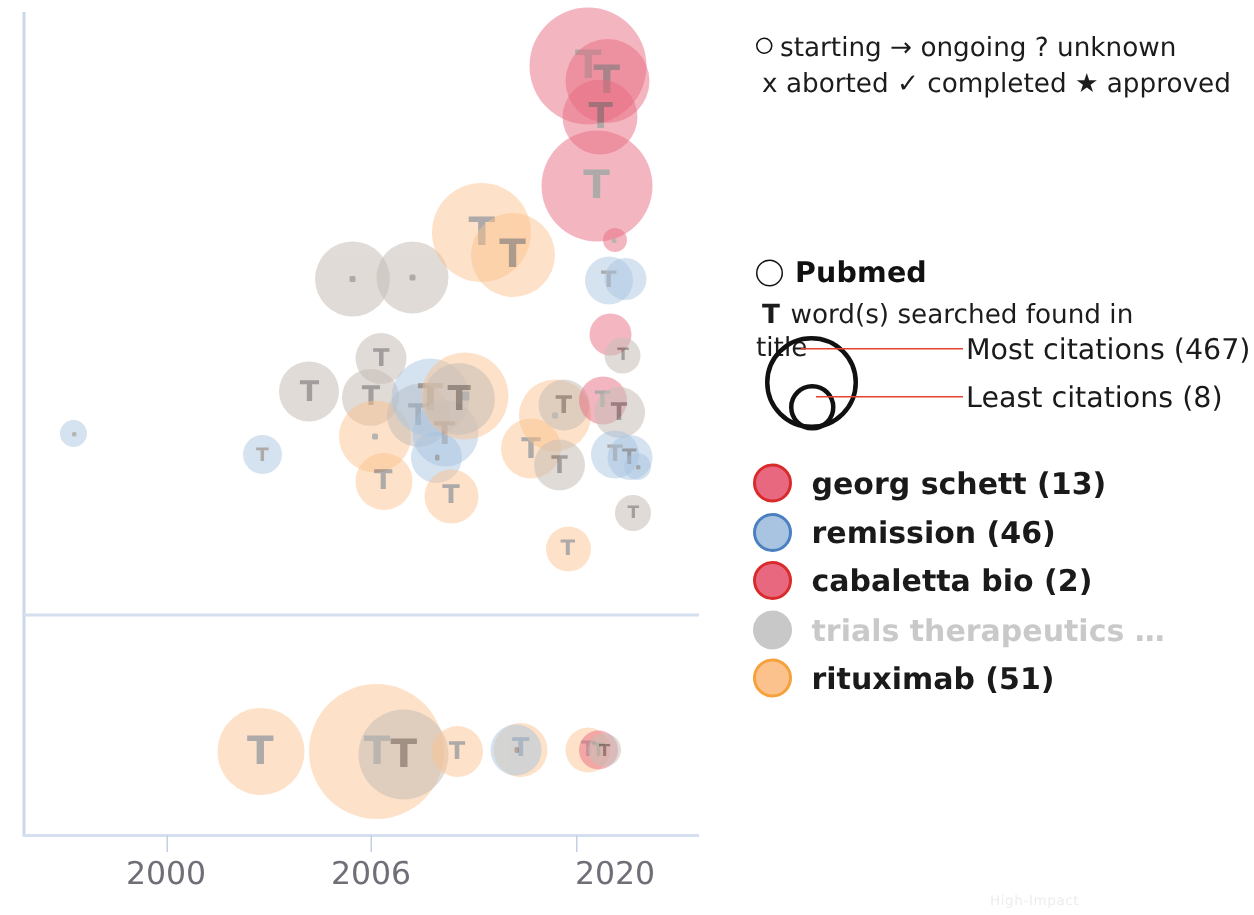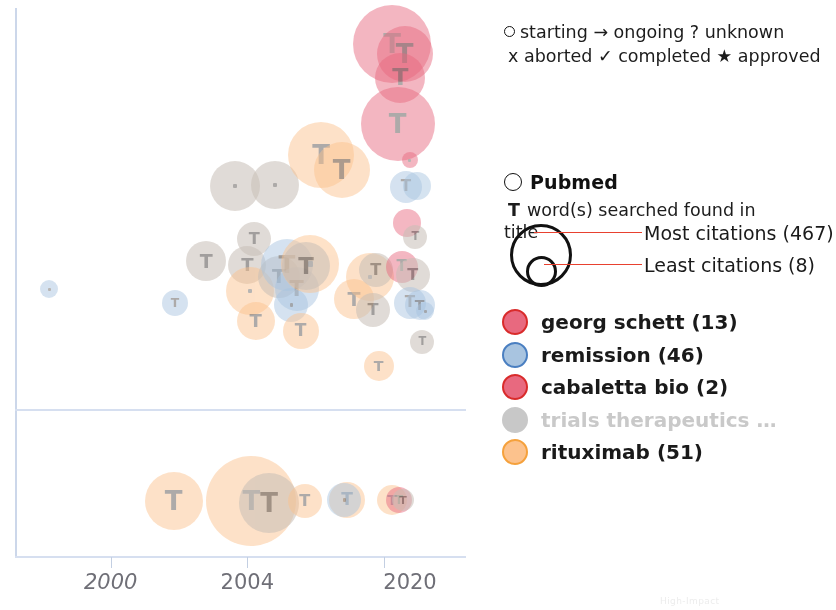--- a/index.html
+++ b/index.html
@@ -197,23 +197,23 @@
         </div>
         <div class="bub" title="cabaletta bio" style="left: 399.033px; top: 500px; width: 26px; height: 26px; background: rgb(232, 105, 127); opacity: 0.48;">
           <span class="glyph" style="font-size: 12.35px;">T</span>
         </div>
         <div class="bub" title="kyverna therapeutics" style="left: 403.133px; top: 500px; width: 22px; height: 22px; background: rgb(200, 191, 183); opacity: 0.55;">
           <span class="glyph" style="font-size: 11px;">T</span>
         </div>
       </div>
     <div id="xticks">
         <div class="tick" style="left: 110.667px;"></div>
-        <div class="ticklabel" style="left: 110.667px; font-style: italic;">2000</div>
+        <div class="ticklabel" style="left: 110.667px;">2000</div>
         <div class="tick" style="left: 247.333px;"></div>
-        <div class="ticklabel" style="left: 247.333px;">2004</div>
+        <div class="ticklabel" style="left: 247.333px;">2006</div>
         <div class="tick" style="left: 384px;"></div>
         <div class="ticklabel" style="left: 382px; margin-left: 28px;">2020</div>
       </div>
   </div>
 
   <div class="legend">
 
     <div style="position:absolute;left:6px;top:16px;width:330px;">
       <div class="lg-sub" style="margin-top:5px;">
         <span style="display:inline-block;width:9px;height:9px;border:1.4px solid #111;border-radius:50%;margin-right:5px;vertical-align:1px;"></span><span>starting → ongoing ?  unknown</span>

